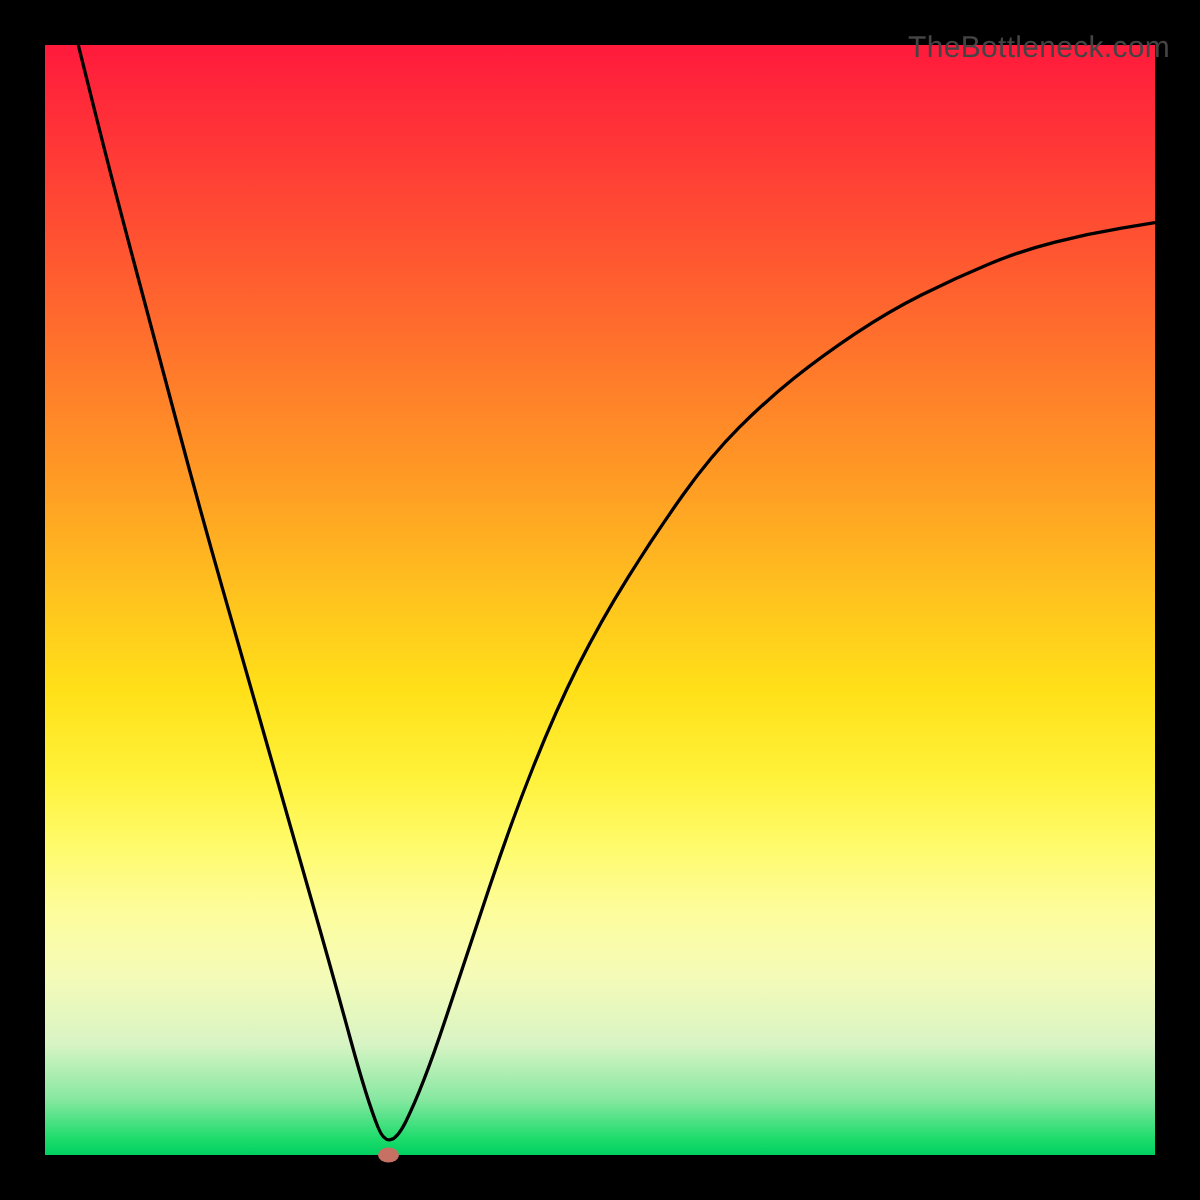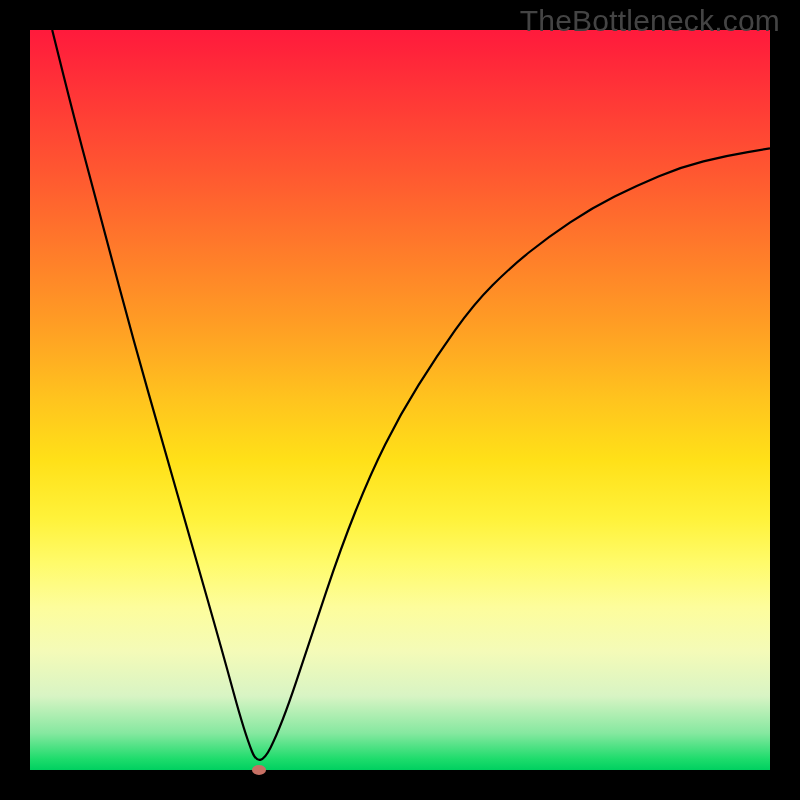--- a/index.html
+++ b/index.html
@@ -6,24 +6,24 @@
   body {
     width: 800px;
     height: 800px;
     background: #000;
     font-family: Arial, Helvetica, sans-serif;
     position: relative;
     overflow: hidden;
   }
   .watermark {
     position: absolute;
-    top: 4px;
+    top: 21px;
     right: 20px;
     color: #444;
-    font-size: 30px;
+    font-size: 20px;
     font-weight: 500;
     letter-spacing: 0.2px;
     z-index: 10;
   }
   .plot-frame {
     position: absolute;
     left: 30px;
     top: 30px;
     width: 740px;
     height: 740px;

